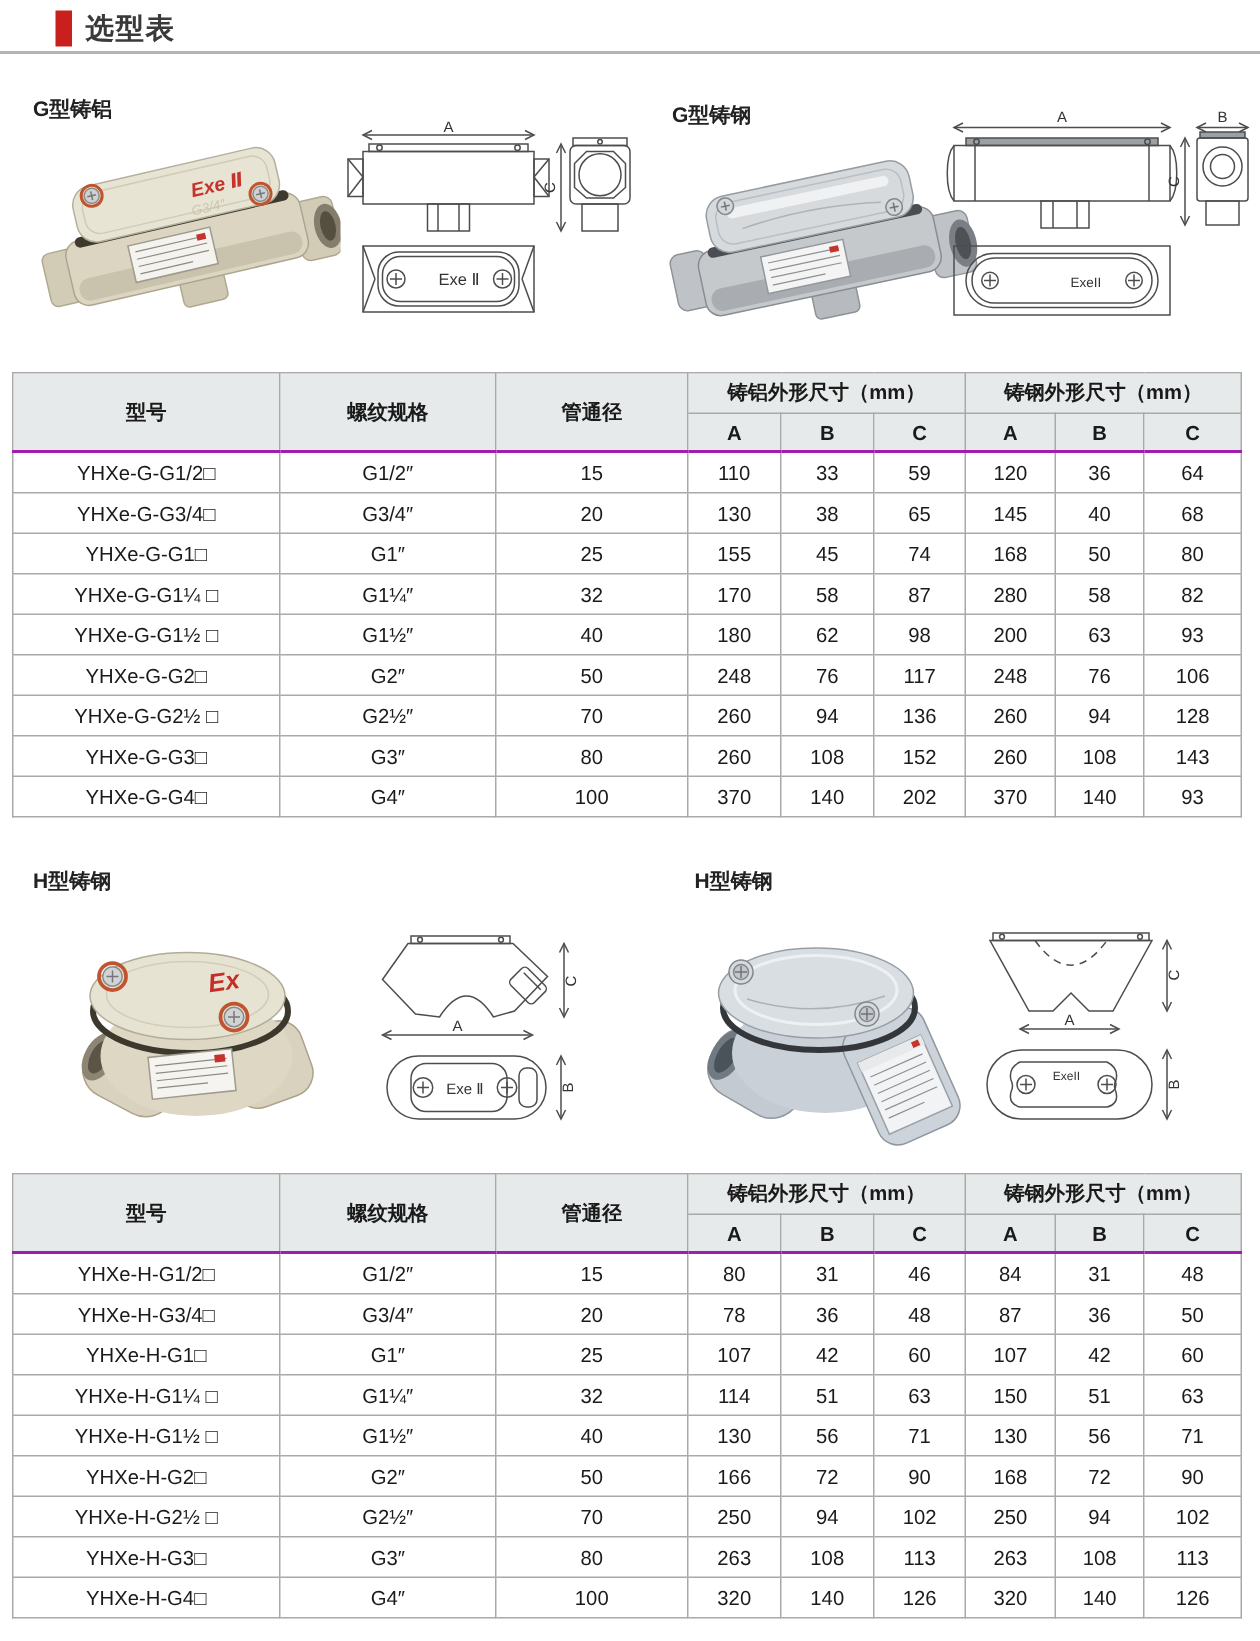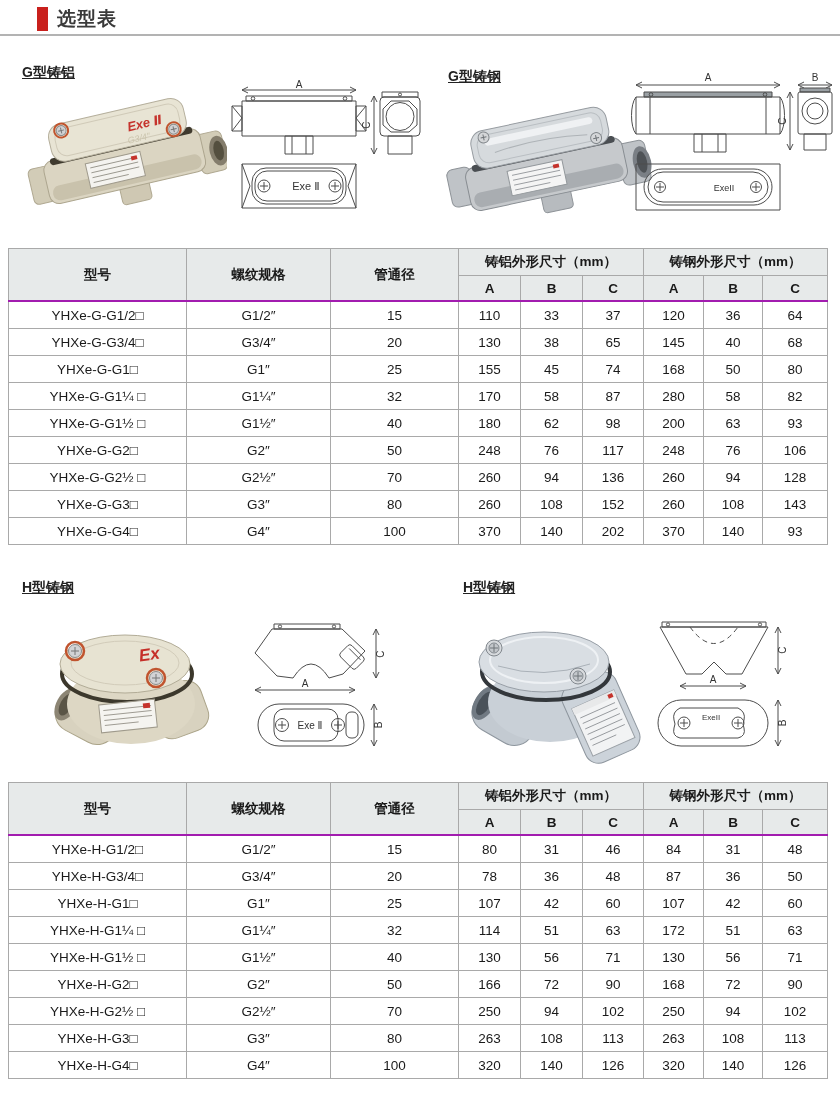--- a/index.html
+++ b/index.html
@@ -6,21 +6,21 @@
   #page{
     position:relative;width:840px;height:1094px;background:#fff;overflow:hidden;
     font-family:"Liberation Sans","DejaVu Sans",sans-serif;color:#222;
   }
   
   .title-bar{position:absolute;left:8px;top:6px;display:flex;align-items:center;padding-left:29px;}
   .title-block{width:11px;height:24px;background:#c9201d;margin-right:9px;}
   .title-text{font-size:19px;font-weight:bold;color:#3a3a3a;letter-spacing:1px;}
   .title-rule{position:absolute;left:0;top:34px;width:840px;height:2px;background:#b3b3b3;}
   
-  .sec-label{position:absolute;font-size:14px;font-weight:bold;color:#222;text-decoration:underline;}
+  .sec-label{position:absolute;font-size:14px;font-weight:bold;color:#222;}
   
   .art{position:absolute;}
   svg text{font-family:"Liberation Sans","DejaVu Sans",sans-serif;}
   .dwg line,.dwg path,.dwg rect,.dwg circle,.dwg polyline,.dwg polygon,.dwg ellipse{vector-effect:non-scaling-stroke;}
   
   table.spec{position:absolute;left:8px;border-collapse:collapse;table-layout:fixed;width:819px;
     font-size:13.5px;color:#1a1a1a;}
   table.spec th,table.spec td{border:1px solid #a9a9a9;text-align:center;padding:0;overflow:hidden;white-space:nowrap;}
   table.spec thead th{background:#e7eaea;font-weight:bold;font-size:13.5px;}
   table.spec thead tr.group-row th{height:26px;}
@@ -384,21 +384,21 @@
         <th>C</th>
       </tr>
     </thead>
     <tbody id="g-tbody">
         <tr>
       <td>YHXe-G-G1/2□</td>
       <td>G1/2″</td>
       <td>15</td>
       <td>110</td>
       <td>33</td>
-      <td>37</td>
+      <td>59</td>
       <td>120</td>
       <td>36</td>
       <td>64</td>
     </tr>
         <tr>
       <td>YHXe-G-G3/4□</td>
       <td>G3/4″</td>
       <td>20</td>
       <td>130</td>
       <td>38</td>
@@ -550,21 +550,21 @@
       <td>42</td>
       <td>60</td>
     </tr>
         <tr>
       <td>YHXe-H-G1¼ □</td>
       <td>G1¼″</td>
       <td>32</td>
       <td>114</td>
       <td>51</td>
       <td>63</td>
-      <td>172</td>
+      <td>150</td>
       <td>51</td>
       <td>63</td>
     </tr>
         <tr>
       <td>YHXe-H-G1½ □</td>
       <td>G1½″</td>
       <td>40</td>
       <td>130</td>
       <td>56</td>
       <td>71</td>

